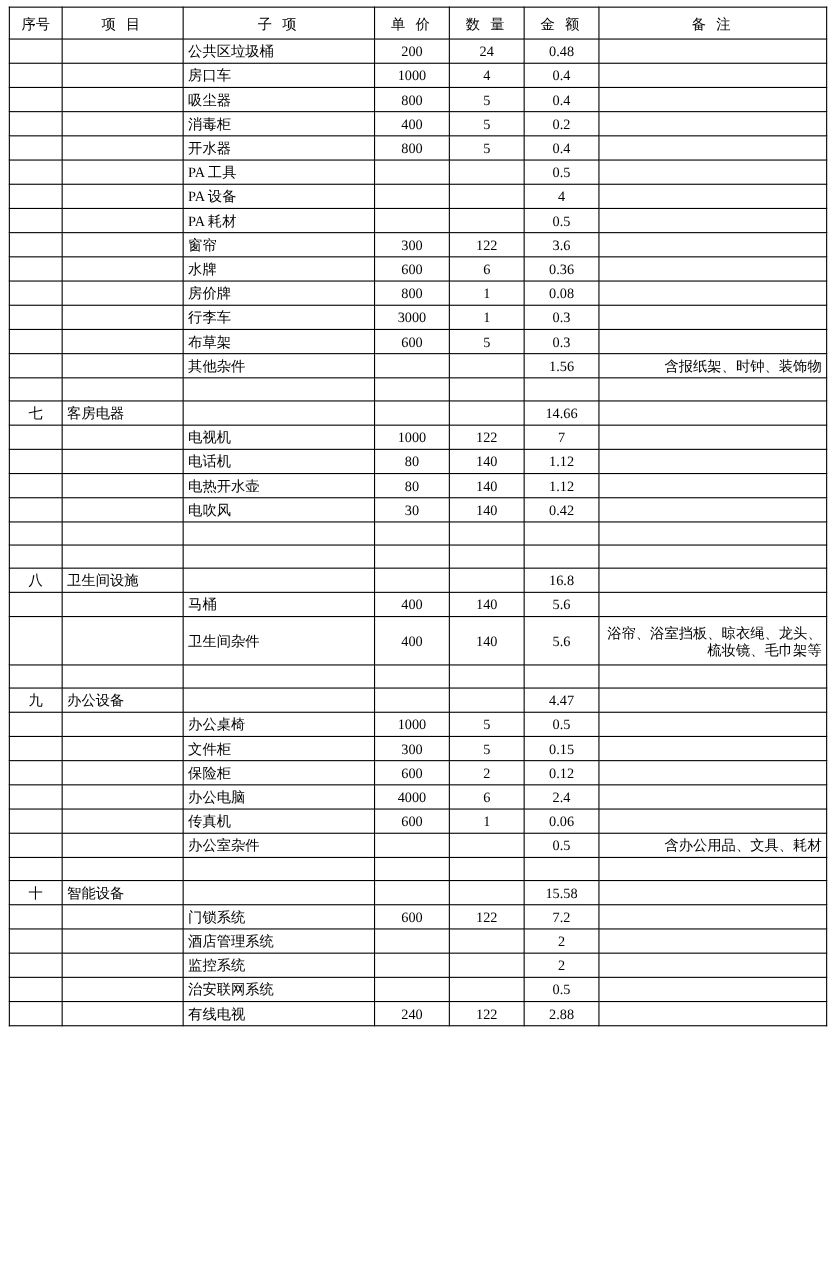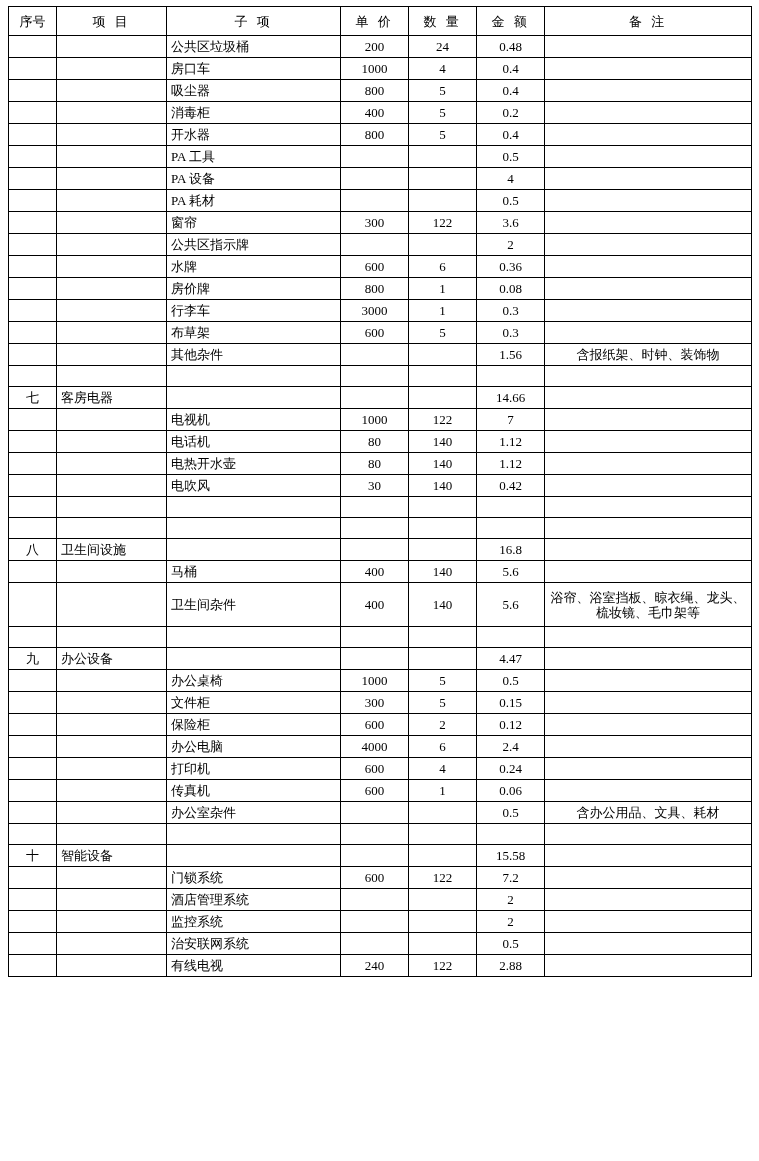--- a/index.html
+++ b/index.html
@@ -48,21 +48,21 @@
     height: 22px;
   }
   .hdr.nospace { letter-spacing: 0px; }
   .row-h    { height: 21px; }
   .row-blank{ height: 21px; }
   .row-tall { height: 44px; }
   .cell-seq { text-align: center; }
   .cell-item{ text-align: left; padding-left: 10px; }
   .cell-sub { text-align: left; padding-left: 10px; }
   .cell-num { text-align: center; }
-  .cell-note{ text-align: center; padding-left: 6px; line-height: 17px; }
+  .cell-note{ text-align: right; padding-left: 6px; line-height: 17px; }
 </style>
 </head>
 <body>
 
 <div id="sheet">
   <table class="budget">
     <colgroup>
       <col class="c-seq">
         <col class="c-item">
         <col class="c-sub">
@@ -160,29 +160,20 @@
           <td class="cell-item"></td>
           <td class="cell-sub">窗帘</td>
           <td class="cell-num">300</td>
           <td class="cell-num">122</td>
           <td class="cell-num">3.6</td>
           <td class="cell-note"></td>
         </tr>
         <tr class="row-h">
           <td class="cell-seq"></td>
           <td class="cell-item"></td>
-          <td class="cell-sub">公共区指示牌</td>
-          <td class="cell-num"></td>
-          <td class="cell-num"></td>
-          <td class="cell-num">2</td>
-          <td class="cell-note"></td>
-        </tr>
-        <tr class="row-h">
-          <td class="cell-seq"></td>
-          <td class="cell-item"></td>
           <td class="cell-sub">水牌</td>
           <td class="cell-num">600</td>
           <td class="cell-num">6</td>
           <td class="cell-num">0.36</td>
           <td class="cell-note"></td>
         </tr>
         <tr class="row-h">
           <td class="cell-seq"></td>
           <td class="cell-item"></td>
           <td class="cell-sub">房价牌</td>
@@ -367,29 +358,20 @@
           <td class="cell-item"></td>
           <td class="cell-sub">办公电脑</td>
           <td class="cell-num">4000</td>
           <td class="cell-num">6</td>
           <td class="cell-num">2.4</td>
           <td class="cell-note"></td>
         </tr>
         <tr class="row-h">
           <td class="cell-seq"></td>
           <td class="cell-item"></td>
-          <td class="cell-sub">打印机</td>
-          <td class="cell-num">600</td>
-          <td class="cell-num">4</td>
-          <td class="cell-num">0.24</td>
-          <td class="cell-note"></td>
-        </tr>
-        <tr class="row-h">
-          <td class="cell-seq"></td>
-          <td class="cell-item"></td>
           <td class="cell-sub">传真机</td>
           <td class="cell-num">600</td>
           <td class="cell-num">1</td>
           <td class="cell-num">0.06</td>
           <td class="cell-note"></td>
         </tr>
         <tr class="row-h">
           <td class="cell-seq"></td>
           <td class="cell-item"></td>
           <td class="cell-sub">办公室杂件</td>

